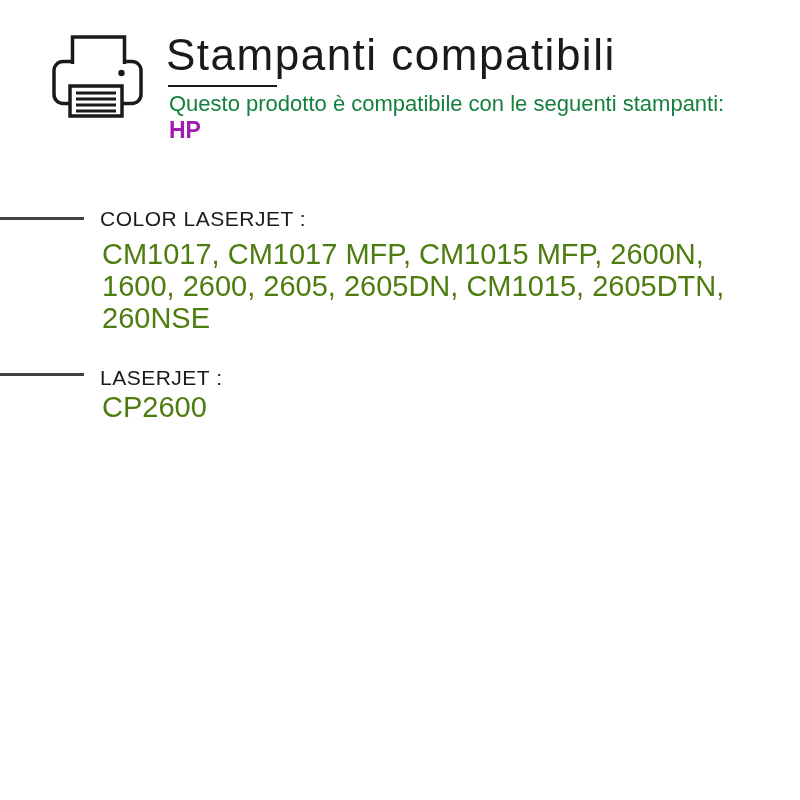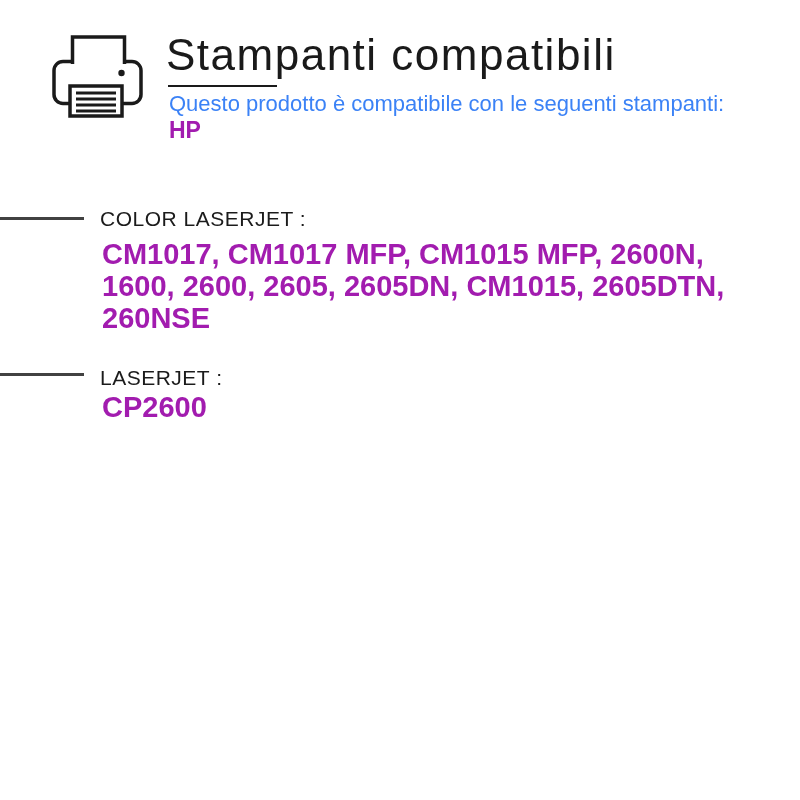--- a/index.html
+++ b/index.html
@@ -48,21 +48,21 @@
     background: #1a1a1a;
   }
   .subtitle {
     position: absolute;
     left: 169px;
     top: 91px;
     margin: 0;
     font-size: 22px;
     line-height: 1.2;
     font-weight: 400;
-    color: #3b82f6;
+    color: #15803d;
     white-space: nowrap;
   }
   .brand {
     position: absolute;
     left: 169px;
     top: 117px;
     margin: 0;
     font-size: 23px;
     line-height: 1.2;
     font-weight: 700;
@@ -87,22 +87,22 @@
     letter-spacing: 0.5px;
     color: #1b1b1b;
     white-space: nowrap;
   }
   .model-list {
     position: absolute;
     left: 102px;
     margin: 0;
     font-size: 29px;
     line-height: 32px;
-    font-weight: 700;
-    color: #a21caf;
+    font-weight: 400;
+    color: #4d7c0f;
     max-width: 640px;
   }
 
   .rule-1    { top: 217px; }
   .heading-1 { top: 206px; }
   .models-1  { top: 238px; }
 
   .rule-2    { top: 373px; }
   .heading-2 { top: 365px; }
   .models-2  { top: 391px; }

